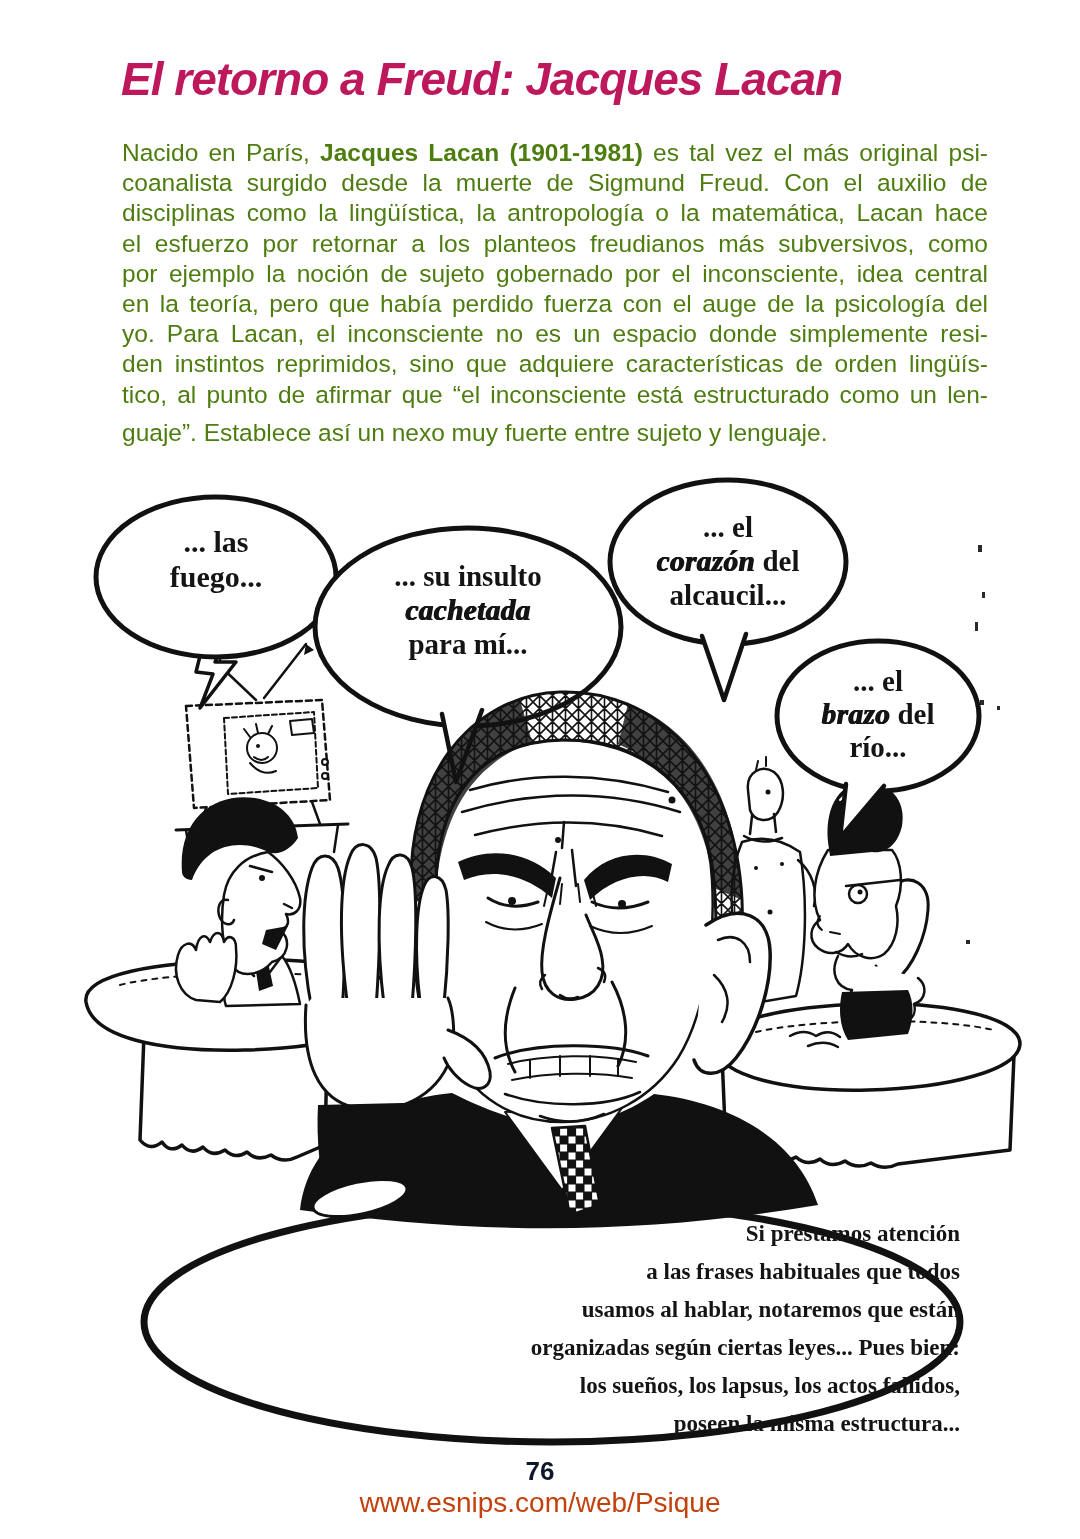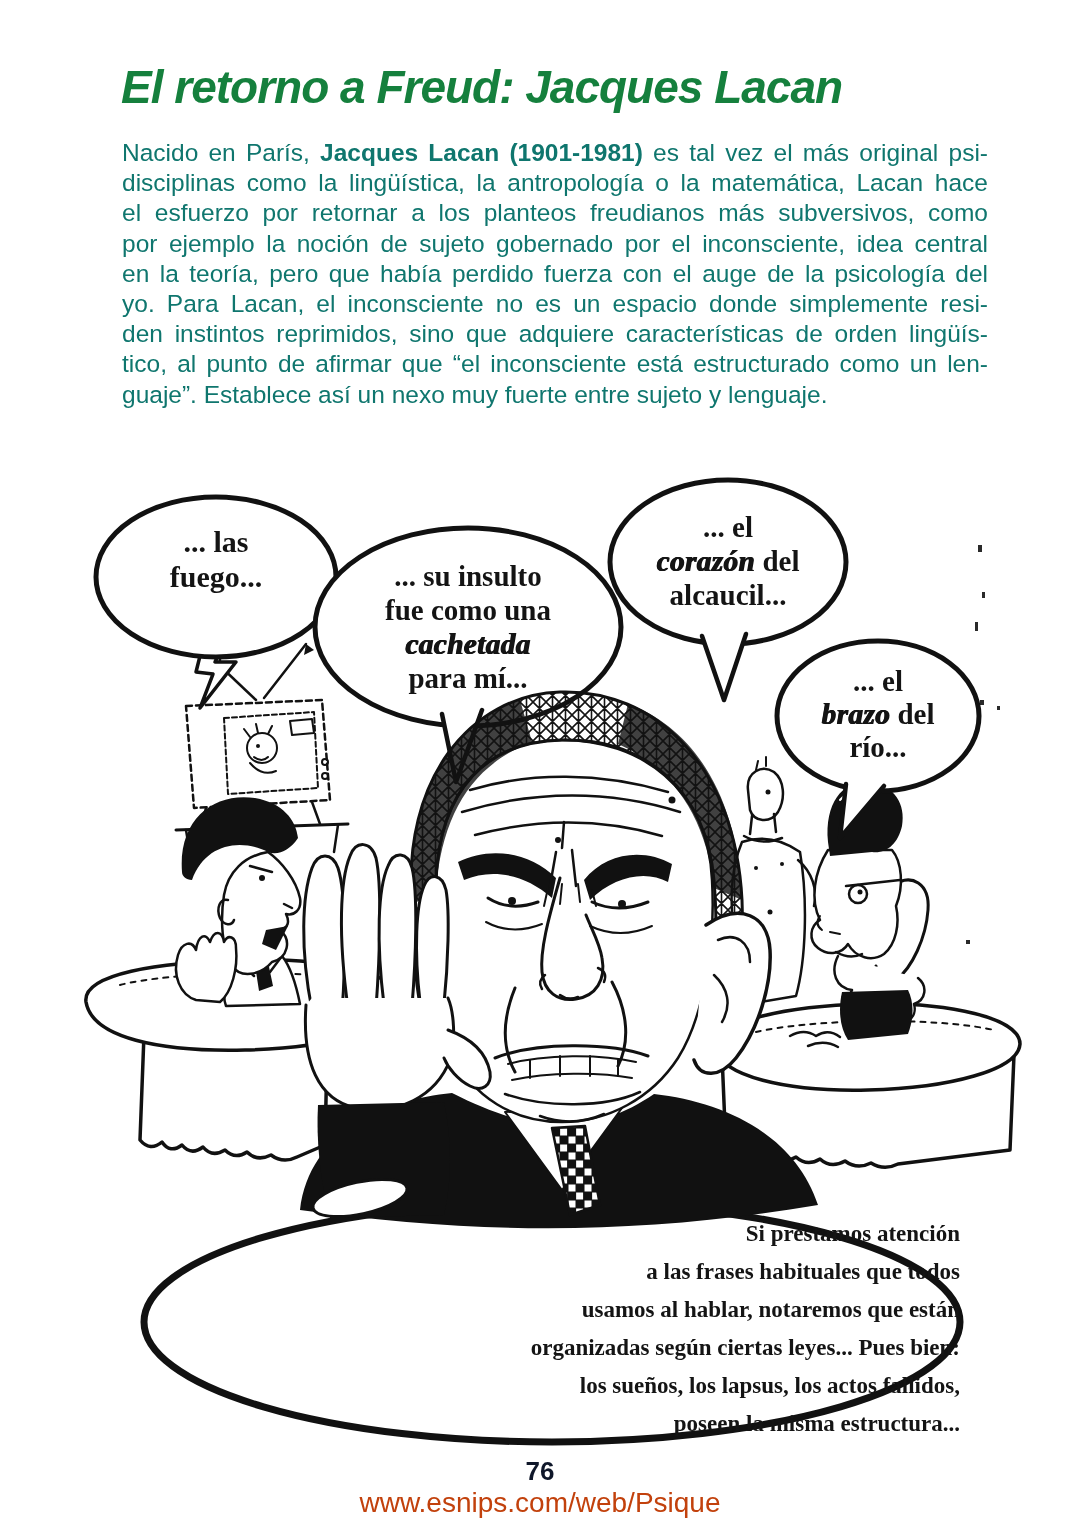--- a/index.html
+++ b/index.html
@@ -2,30 +2,30 @@
 <html><head>
 <meta charset="utf-8">
 <style>
   html,body{margin:0;padding:0;background:#e8e8e8;}
   .page{
     position:relative; width:1080px; height:1539px; margin:0 auto;
     background:#ffffff; color:#0e0e0e; overflow:hidden;
     font-family:"Liberation Sans", sans-serif;
   }
   .title{
-    position:absolute; left:121px; top:60px; width:880px;
+    position:absolute; left:121px; top:52px; width:880px;
     font-size:46px; font-weight:bold; font-style:italic; letter-spacing:-1px;
-    white-space:nowrap; color:#15803d;
+    white-space:nowrap; color:#be185d;
   }
   .paragraph{
     position:absolute; left:122px; top:138px; width:866px;
-    font-size:24.5px; line-height:30.2px; color:#0f766e;
+    font-size:24.5px; line-height:30.2px; color:#4d7c0f;
   }
   .pline{ text-align:justify; text-align-last:justify; white-space:nowrap; }
-  .pline.last{ text-align-last:left; }
+  .pline.last{ text-align-last:left;margin-top:8px; }
   .pbold{ font-weight:bold; }
 
   .bubble-text{
     position:absolute; text-align:center; color:#141414;
     font-family:Liberation Serif, serif; font-weight:bold; z-index:5;
   }
   .bt-fire  { left:98px;  top:524px;  width:236px; font-size:30px; line-height:35px; }
   .bt-insult{ left:318px; top:559px;  width:300px; font-size:29px; line-height:34px; }
   .bt-heart { left:612px; top:510px;  width:232px; font-size:29px; line-height:34px; }
   .bt-arm   { left:778px; top:665px;  width:200px; font-size:29px; line-height:33px; }
@@ -45,20 +45,21 @@
 </style>
 </head>
 <body>
 
 <div class="page">
 
   <div class="title">El retorno a Freud: Jacques Lacan</div>
 
   <div class="paragraph">
     <div class="pline"><span>Nacido en París, </span><span class="pbold">Jacques Lacan (1901-1981)</span><span> es tal vez el más original psi-</span></div>
+    <div class="pline">coanalista surgido desde la muerte de Sigmund Freud. Con el auxilio de</div>
     <div class="pline">disciplinas como la lingüística, la antropología o la matemática, Lacan hace</div>
     <div class="pline">el esfuerzo por retornar a los planteos freudianos más subversivos, como</div>
     <div class="pline">por ejemplo la noción de sujeto gobernado por el inconsciente, idea central</div>
     <div class="pline">en la teoría, pero que había perdido fuerza con el auge de la psicología del</div>
     <div class="pline">yo. Para Lacan, el inconsciente no es un espacio donde simplemente resi-</div>
     <div class="pline">den instintos reprimidos, sino que adquiere características de orden lingüís-</div>
     <div class="pline">tico, al punto de afirmar que “el inconsciente está estructurado como un len-</div>
     <div class="pline last">guaje”. Establece así un nexo muy fuerte entre sujeto y lenguaje.</div>
   </div>
 
@@ -231,21 +232,20 @@
     </g>
   </svg>
 
   <div class="bubble-text bt-fire">
     <div>... las</div>
     <div>fuego...</div>
   </div>
 
   <div class="bubble-text bt-insult">
     <div>... su insulto</div>
-    <div>fue como una</div>
     <div><span class="bx">cachetada</span></div>
     <div>para mí...</div>
   </div>
 
   <div class="bubble-text bt-heart">
     <div>... el</div>
     <div><span class="bx">corazón</span><span> del</span></div>
     <div>alcaucil...</div>
   </div>
 

